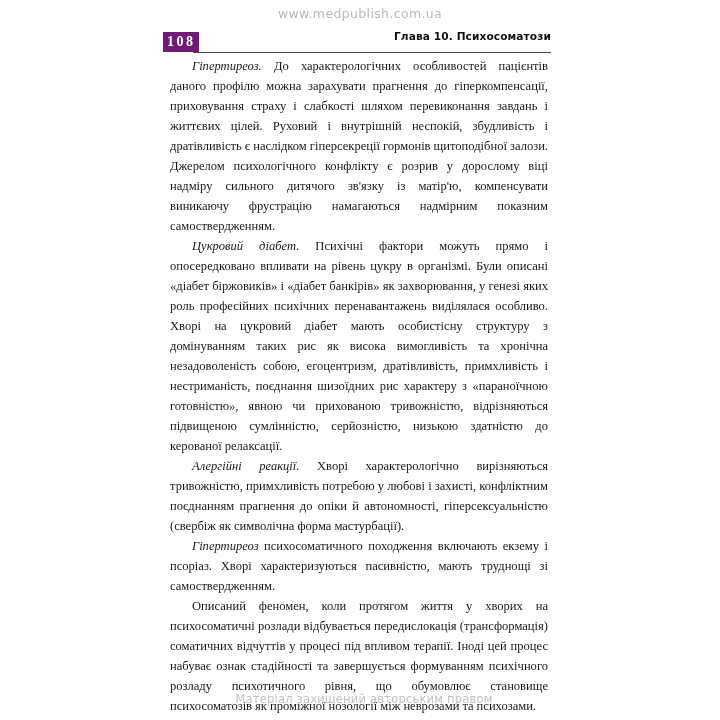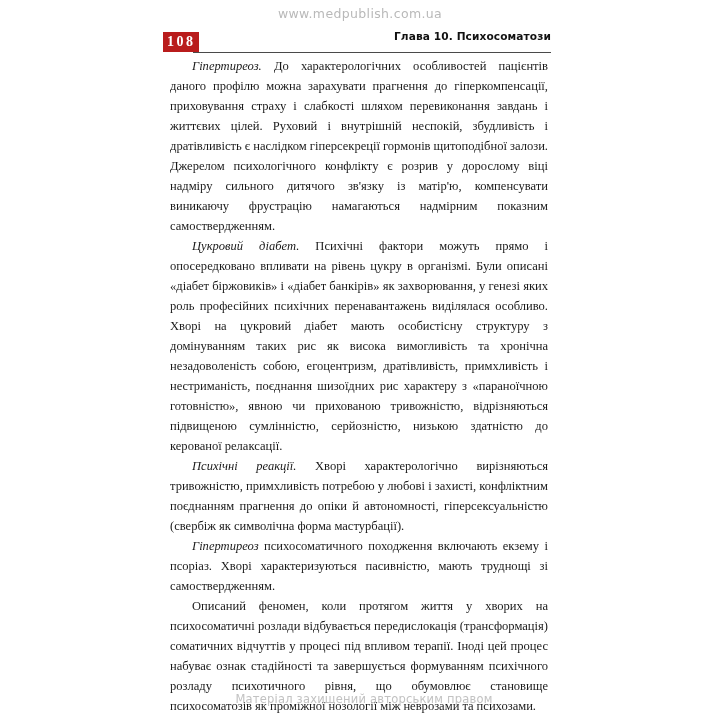--- a/index.html
+++ b/index.html
@@ -44,21 +44,21 @@
     position: absolute;
     top: 30px;
     left: 163px;
     width: 388px;
     height: 26px;
   }
   .folio {
     position: absolute;
     left: 0;
     top: 2px;
-    background: #b91c1c;
+    background: #701a75;
     color: #ffffff;
     font-family: "Liberation Serif", "DejaVu Serif", serif;
     font-weight: 700;
     font-size: 14px;
     line-height: 17px;
     height: 17px;
     padding: 1px 3px 2px 3px;
     letter-spacing: 2.5px;
     text-indent: 1px;
     box-sizing: content-box;
@@ -135,21 +135,21 @@
   </div>
 
   <div class="content">
     <p class="para">
       <em>Гіпертиреоз.</em><span> До характерологічних особливостей пацієнтів даного профілю можна зарахувати прагнення до гіперкомпенсації, приховування страху і слабкості шляхом перевиконання завдань і життєвих цілей. Руховий і внутрішній неспокій, збудливість і дратівливість є наслідком гіперсекреції гормонів щитоподібної залози. Джерелом психологічного конфлікту є розрив у дорослому віці надміру сильного дитячого зв'язку із матір'ю, компенсувати виникаючу фрустрацію намагаються надмірним показним самоствердженням.</span>
     </p>
     <p class="para">
       <em>Цукровий діабет.</em><span> Психічні фактори можуть прямо і опосередковано впливати на рівень цукру в організмі. Були описані «діабет біржовиків» і «діабет банкірів» як захворювання, у генезі яких роль професійних психічних перенавантажень виділялася особливо. Хворі на цукровий діабет мають особистісну структуру з домінуванням таких рис як висока вимогливість та хронічна незадоволеність собою, егоцентризм, дратівливість, примхливість і нестриманість, поєднання шизоїдних рис характеру з «параноїчною готовністю», явною чи прихованою тривожністю, відрізняються підвищеною сумлінністю, серйозністю, низькою здатністю до керованої релаксації.</span>
     </p>
     <p class="para">
-      <em>Психічні реакції.</em><span> Хворі характерологічно вирізняються тривожністю, примхливість потребою у любові і захисті, конфліктним поєднанням прагнення до опіки й автономності, гіперсексуальністю (свербіж як символічна форма мастурбації).</span>
+      <em>Алергійні реакції.</em><span> Хворі характерологічно вирізняються тривожністю, примхливість потребою у любові і захисті, конфліктним поєднанням прагнення до опіки й автономності, гіперсексуальністю (свербіж як символічна форма мастурбації).</span>
     </p>
     <p class="para">
       <em>Гіпертиреоз</em><span> психосоматичного походження включають екзему і псоріаз. Хворі характеризуються пасивністю, мають труднощі зі самоствердженням.</span>
     </p>
     <p class="para">
       <em></em><span>Описаний феномен, коли протягом життя у хворих на психосоматичні розлади відбувається передислокація (трансформація) соматичних відчуттів у процесі під впливом терапії. Іноді цей процес набуває ознак стадійності та завершується формуванням психічного розладу психотичного рівня, що обумовлює становище психосоматозів як проміжної нозології між неврозами та психозами.</span>
     </p>
   </div>
 
   <div class="watermark-bottom">Матеріал захищений авторським правом</div>

